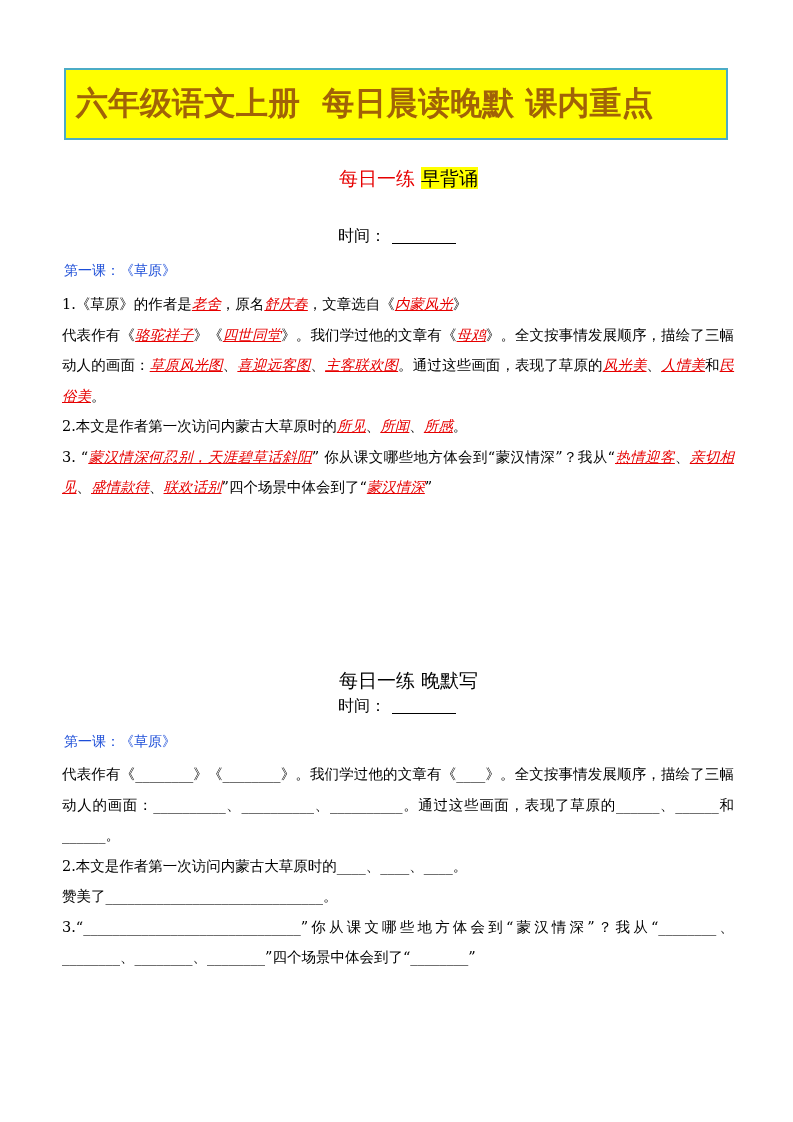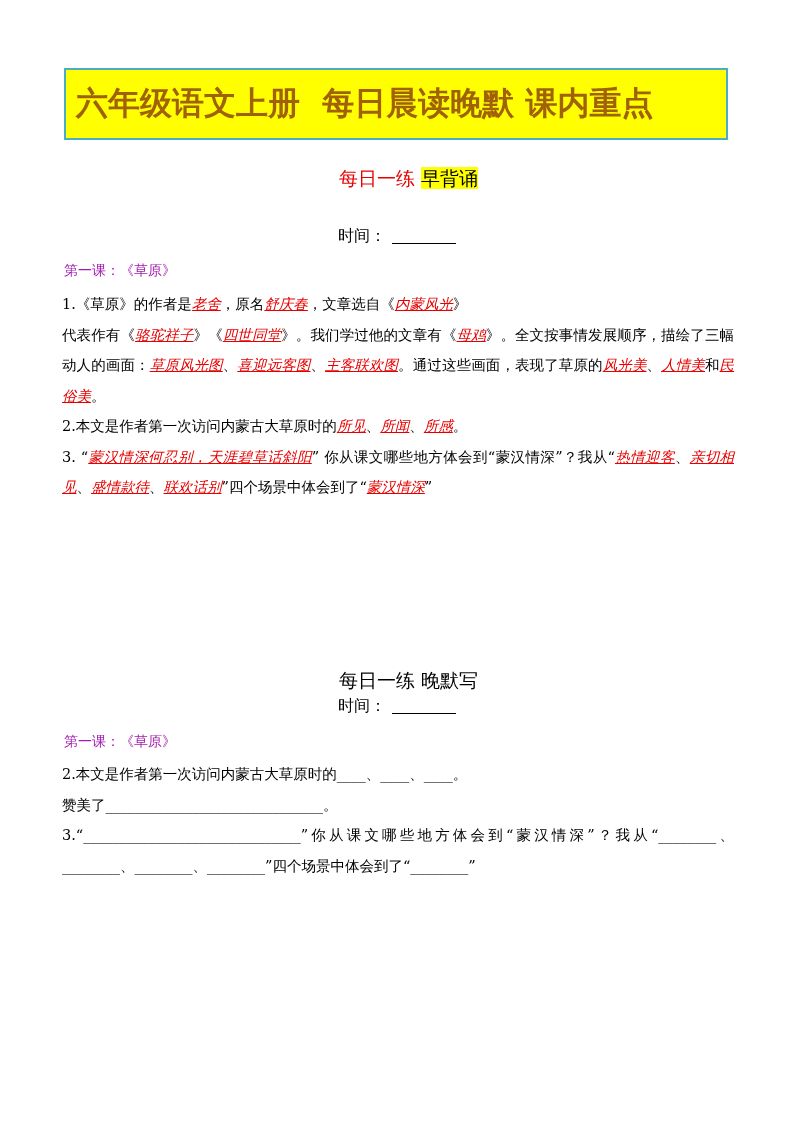--- a/index.html
+++ b/index.html
@@ -8,21 +8,21 @@
   .banner { position: absolute; left: 64px; top: 68px; width: 664px; height: 72px;
             background: #ffff00; border: 2px solid #4bacc6; box-sizing: border-box;
             display: flex; align-items: center; }
   .banner span { font-family: "DejaVu Sans", "Liberation Sans", sans-serif; font-size: 32px;
                  color: #a16207; font-weight: bold; padding-left: 10px; letter-spacing: 0px; white-space: pre; }
   .title { position: absolute; left: 12px; width: 793px; text-align: center; font-size: 19px; }
   .title .red { color: #e60000; }
   .title .hl { background: #ffff00; color: #000; }
   .time { position: absolute; left: 4px; width: 786px; text-align: center; font-size: 16px; }
   .time .blank { display: inline-block; width: 64px; border-bottom: 1.5px solid #000; height: 16px; vertical-align: -3px; margin-left: 6px; }
-  .lesson { position: absolute; left: 64px; font-size: 14px; color: #a21caf; }
+  .lesson { position: absolute; left: 64px; font-size: 14px; color: #1d4ed8; }
   .para { position: absolute; left: 62px; width: 672px; font-size: 14.5px; line-height: 30.5px; text-align: justify; }
   .para p { margin: 0; }
   .ans { color: #e60000; text-decoration: underline; text-decoration-color: #e60000; font-style: italic; }
 </style>
 </head>
 <body>
 
 <div class="banner">
   <span>六年级语文上册  每日晨读晚默 课内重点</span>
 </div>
@@ -42,16 +42,17 @@
   <p><span>3. “</span><span class="ans">蒙汉情深何忍别，天涯碧草话斜阳</span><span>” 你从课文哪些地方体会到“蒙汉情深”？我从“</span><span class="ans">热情迎客</span><span>、</span><span class="ans">亲切相见</span><span>、</span><span class="ans">盛情款待</span><span>、</span><span class="ans">联欢话别</span><span>”四个场景中体会到了“</span><span class="ans">蒙汉情深</span><span>”</span></p>
 </div>
 
 <div class="title" style="top:636px;margin-top:32px;">每日一练 晚默写</div>
 <div class="time" style="top:696px;">
   <span>时间：</span><span class="blank"></span>
 </div>
 <div class="lesson" style="top:733px;">第一课：《草原》</div>
 
 <div class="para" style="top:759px;">
+  <p>代表作有《________》《________》。我们学过他的文章有《____》。全文按事情发展顺序，描绘了三幅动人的画面：__________、__________、__________。通过这些画面，表现了草原的______、______和______。</p>
   <p>2.本文是作者第一次访问内蒙古大草原时的____、____、____。</p>
   <p>赞美了______________________________。</p>
   <p>3.“______________________________”你从课文哪些地方体会到“蒙汉情深”？我从“________、________、________、________”四个场景中体会到了“________”</p>
 </div>
 
 </body></html>

